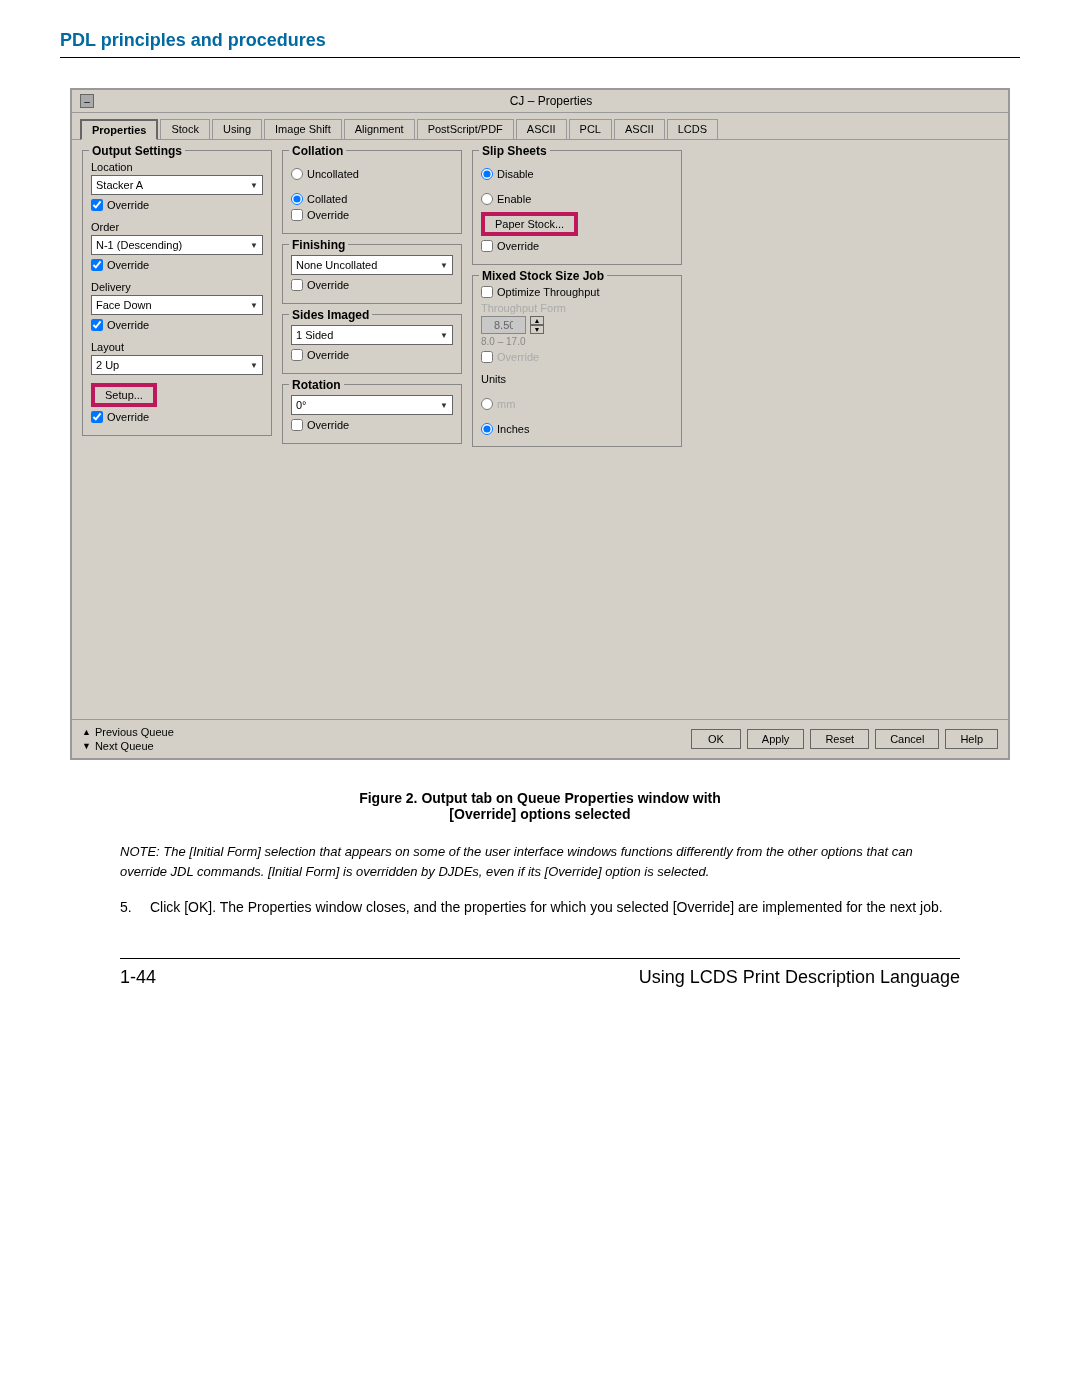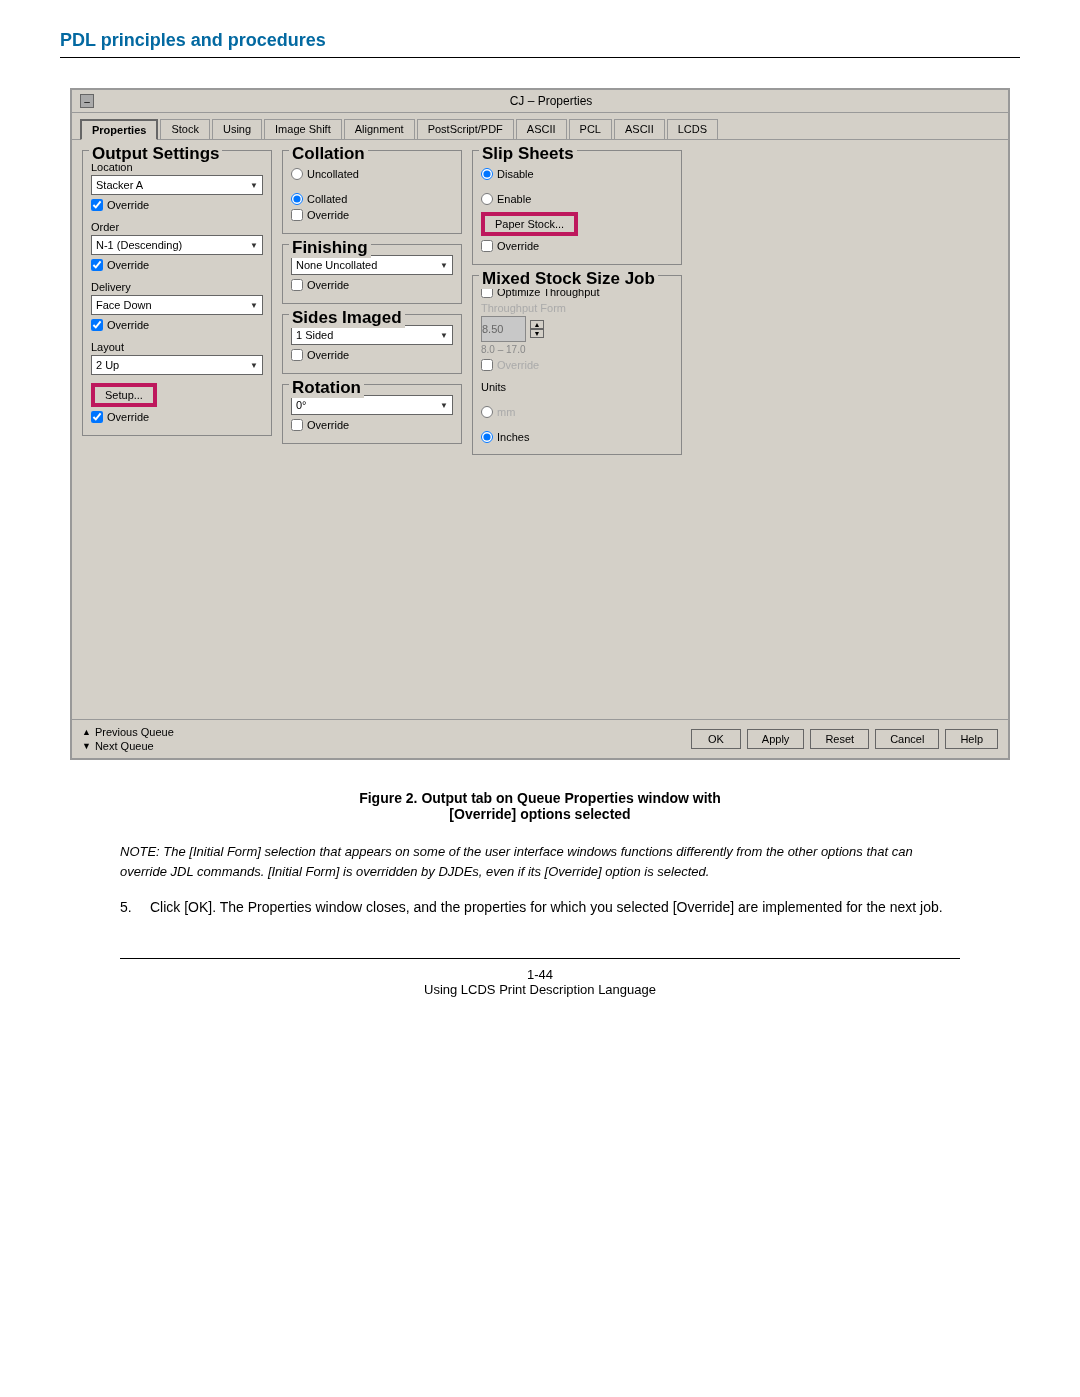--- a/index.html
+++ b/index.html
@@ -112,21 +112,21 @@
     
     .group-box {
       border: 1px solid #888;
       margin-bottom: 10px;
       padding: 4px 8px 8px 8px;
       position: relative;
       background: #d4d0c8;
     }
 
     .group-label {
-      font-size: 17px;
+      font-size: 12px;
       font-weight: bold;
       position: absolute;
       top: -7px;
       left: 6px;
       background: #d4d0c8;
       padding: 0 3px;
     }
 
     .group-content {
       margin-top: 6px;
@@ -209,22 +209,22 @@
       display: flex;
       align-items: center;
       gap: 4px;
     }
 
     .throughput-input {
       width: 45px;
       font-size: 11px;
       border: 1px solid #888;
       background: #c8c8c8;
-      padding: 1px 0;
-      height: 26px;
+      padding: 1px 12px;
+      height: 18px;
       color: #666;
     }
 
     .throughput-spinner {
       display: flex;
       flex-direction: column;
     }
 
     .spinner-btn {
       width: 14px;
@@ -321,22 +321,21 @@
     }
 
     
     .page-footer {
       display: flex;
       justify-content: space-between;
       align-items: center;
       border-top: 1.5px solid #000;
       padding-top: 8px;
       margin: 40px 60px 0 60px;
-      font-size: 13px;
-      flex-direction: column;
+      font-size: 18px;
     }
 
     
     .disabled-text {
       color: #aaa;
     }
   </style>
 </head>
 <body>
 

